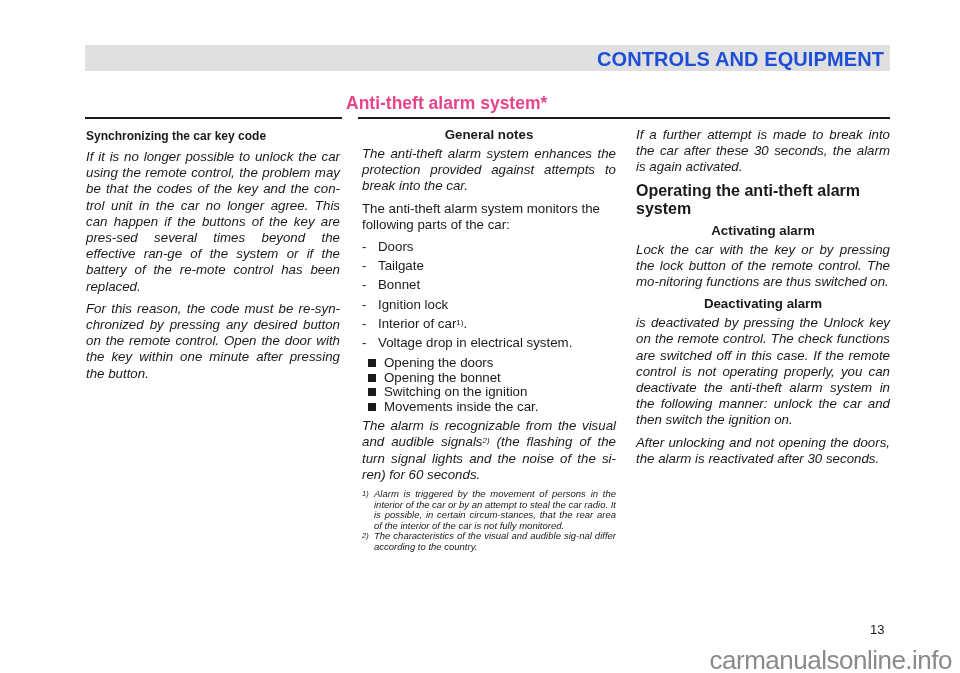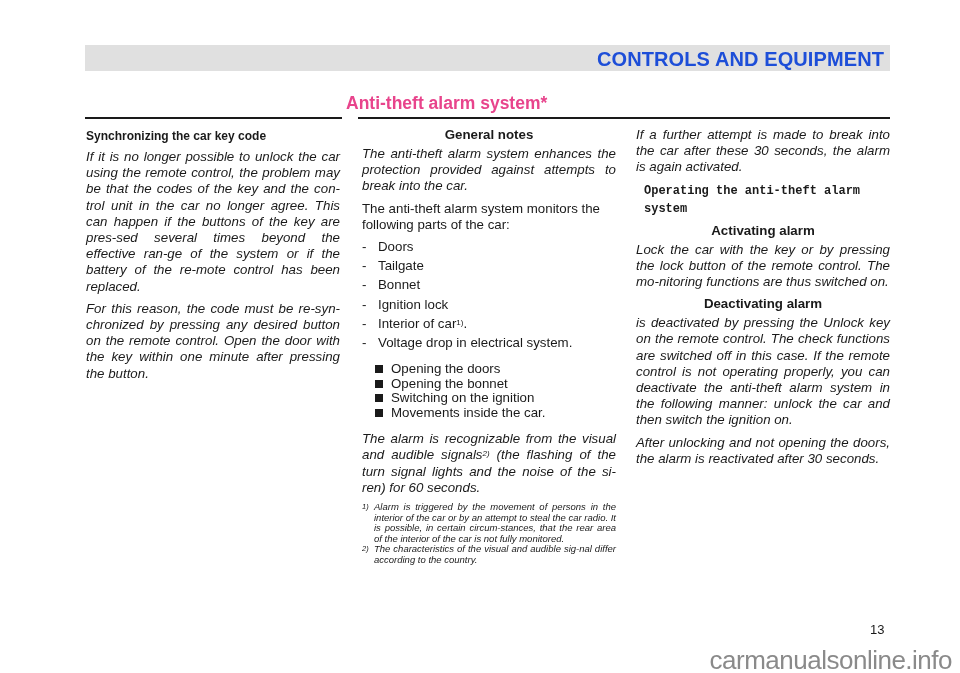--- a/index.html
+++ b/index.html
@@ -23,26 +23,26 @@
     color:#e8448c; font-weight:bold; font-size:17.5px;
   }
   .col { position:absolute; font-size:13.3px; line-height:16.2px; }
   .col p { margin:0 0 6px 0; }
   .j { text-align:justify;font-style:italic; }
   .col-left { left:86px; top:127px; width:254px; }
   .col-mid { left:362px; top:127px; width:254px; }
   .col-right { left:636px; top:127px; width:254px; }
   h2 { font-size:12px; font-weight:bold; margin:0 0 4px 0; line-height:18px; }
   h3 { font-size:13.3px; font-weight:bold; margin:0 0 3px 0; line-height:16px;text-align:center; }
-  h2.op { font-size:12px; margin:4px 0 5px 8px;font-family:Liberation Mono, monospace; }
+  h2.op { font-size:16px; margin:4px 0 5px 0; }
   .bold-para { font-weight:normal; margin:0 0 3px 0; }
   ul.dash { list-style:none; margin:0 0 5px 0; padding:0; }
   ul.dash li { display:flex; margin-bottom:3px; }
   ul.dash li .d { width:16px; flex:none; }
-  ul.sq { list-style:none; margin:11px; padding:0; }
+  ul.sq { list-style:none; margin:4px; padding:0; }
   ul.sq li { display:flex; align-items:center; line-height:14.5px; }
   ul.sq li .s { width:8px; height:8px; background:#1a1a1a; margin:0 8px 0 2px; flex:none; }
   sup { font-size:8px; vertical-align:top; position:relative; top:-1px; }
   .footnotes { margin-top:4px; font-size:9.5px; line-height:10.6px; }
   .fn { display:flex; }
   .fn .n { width:12px; flex:none; font-size:7.5px; }
   .page-number { position:absolute; left:870px; top:622px; font-size:13px; }
   .watermark {
     position:absolute; right:8px; top:645px; font-size:26px; color:#8a8a8a;
     letter-spacing:-0.5px;

